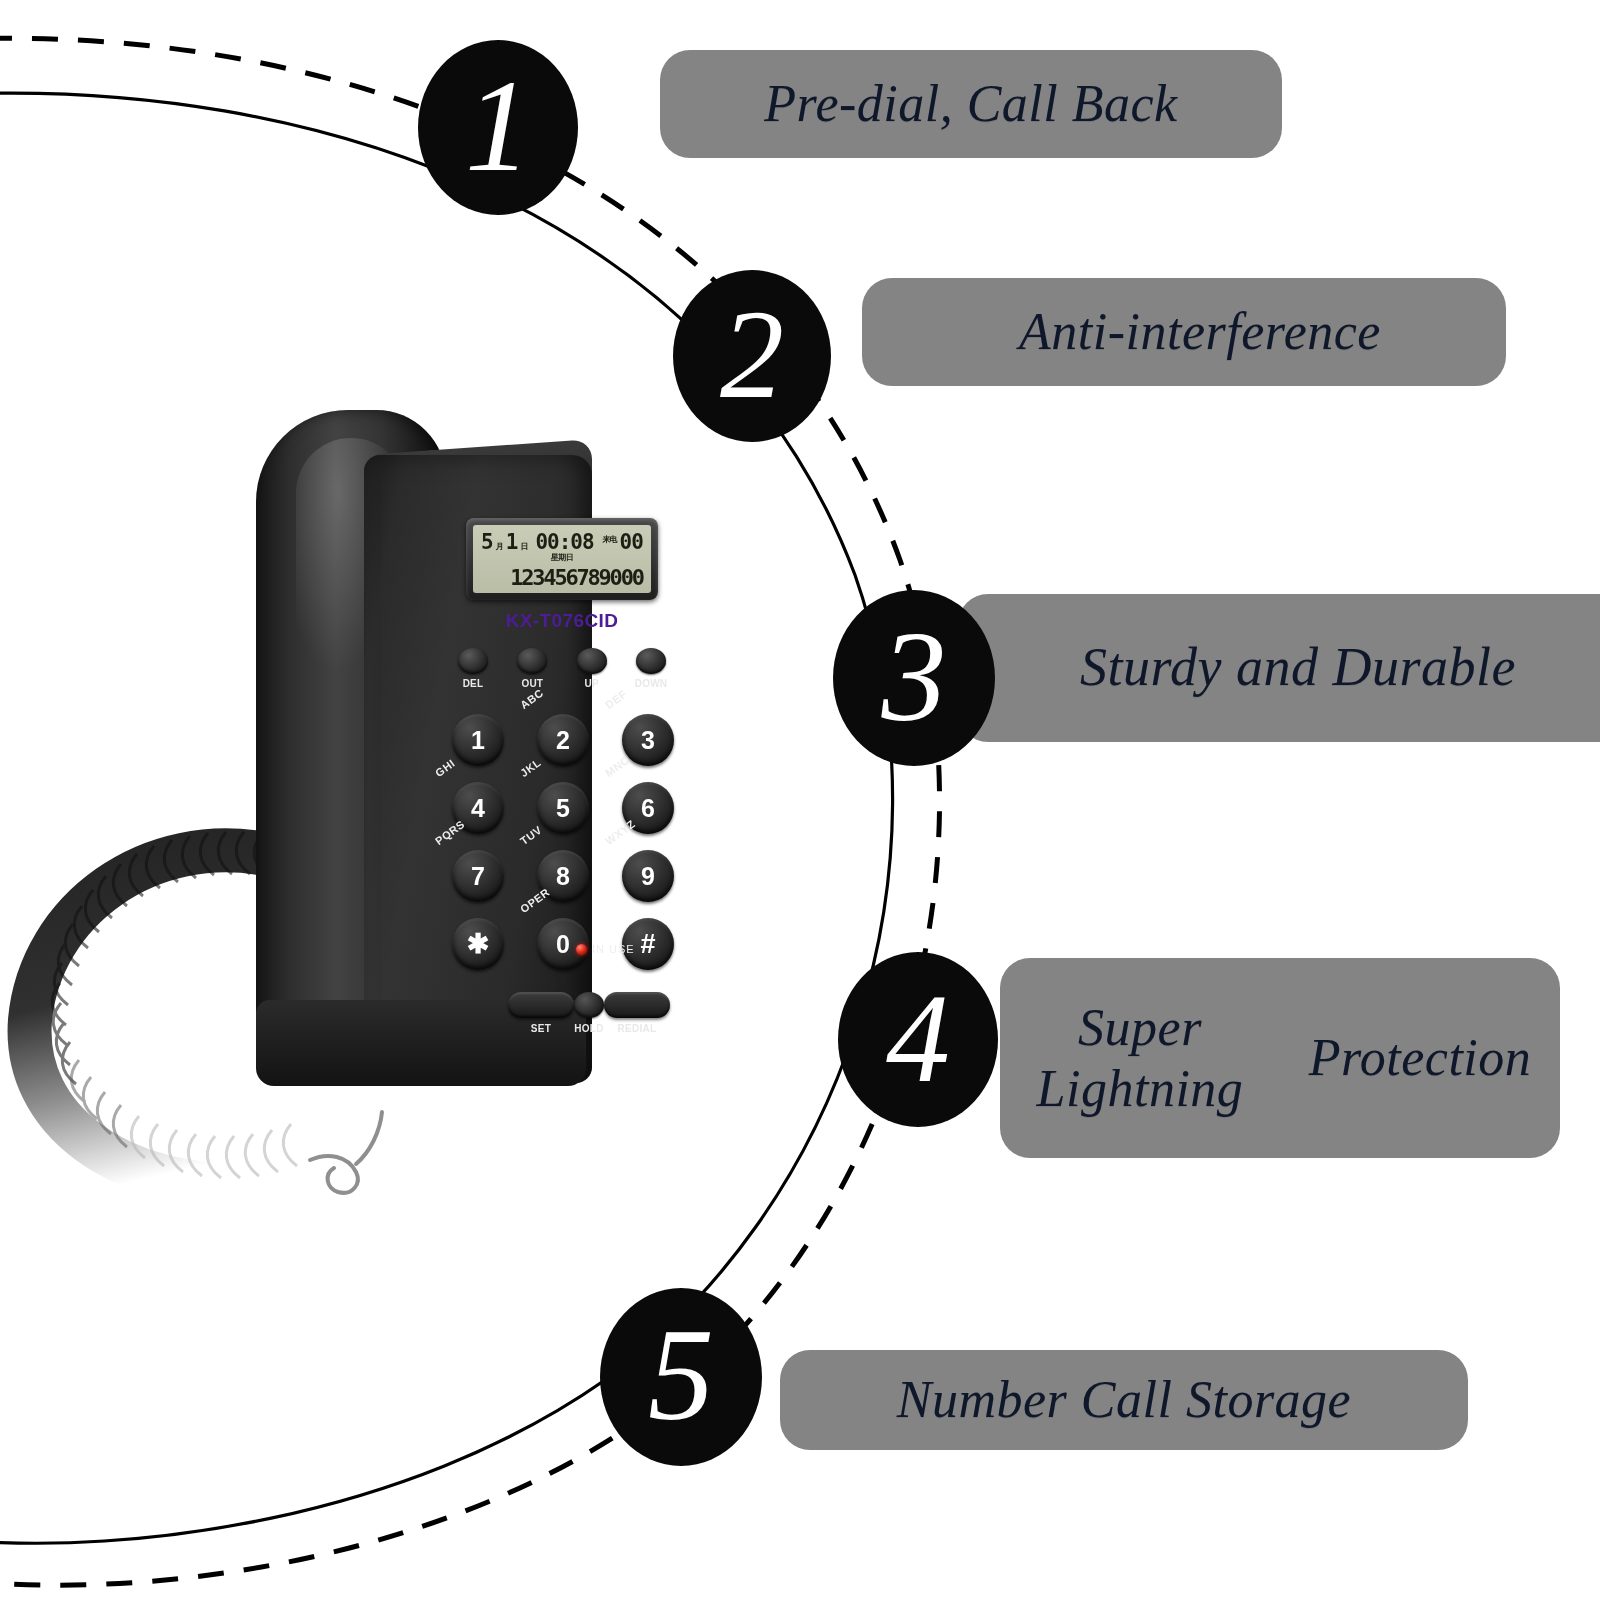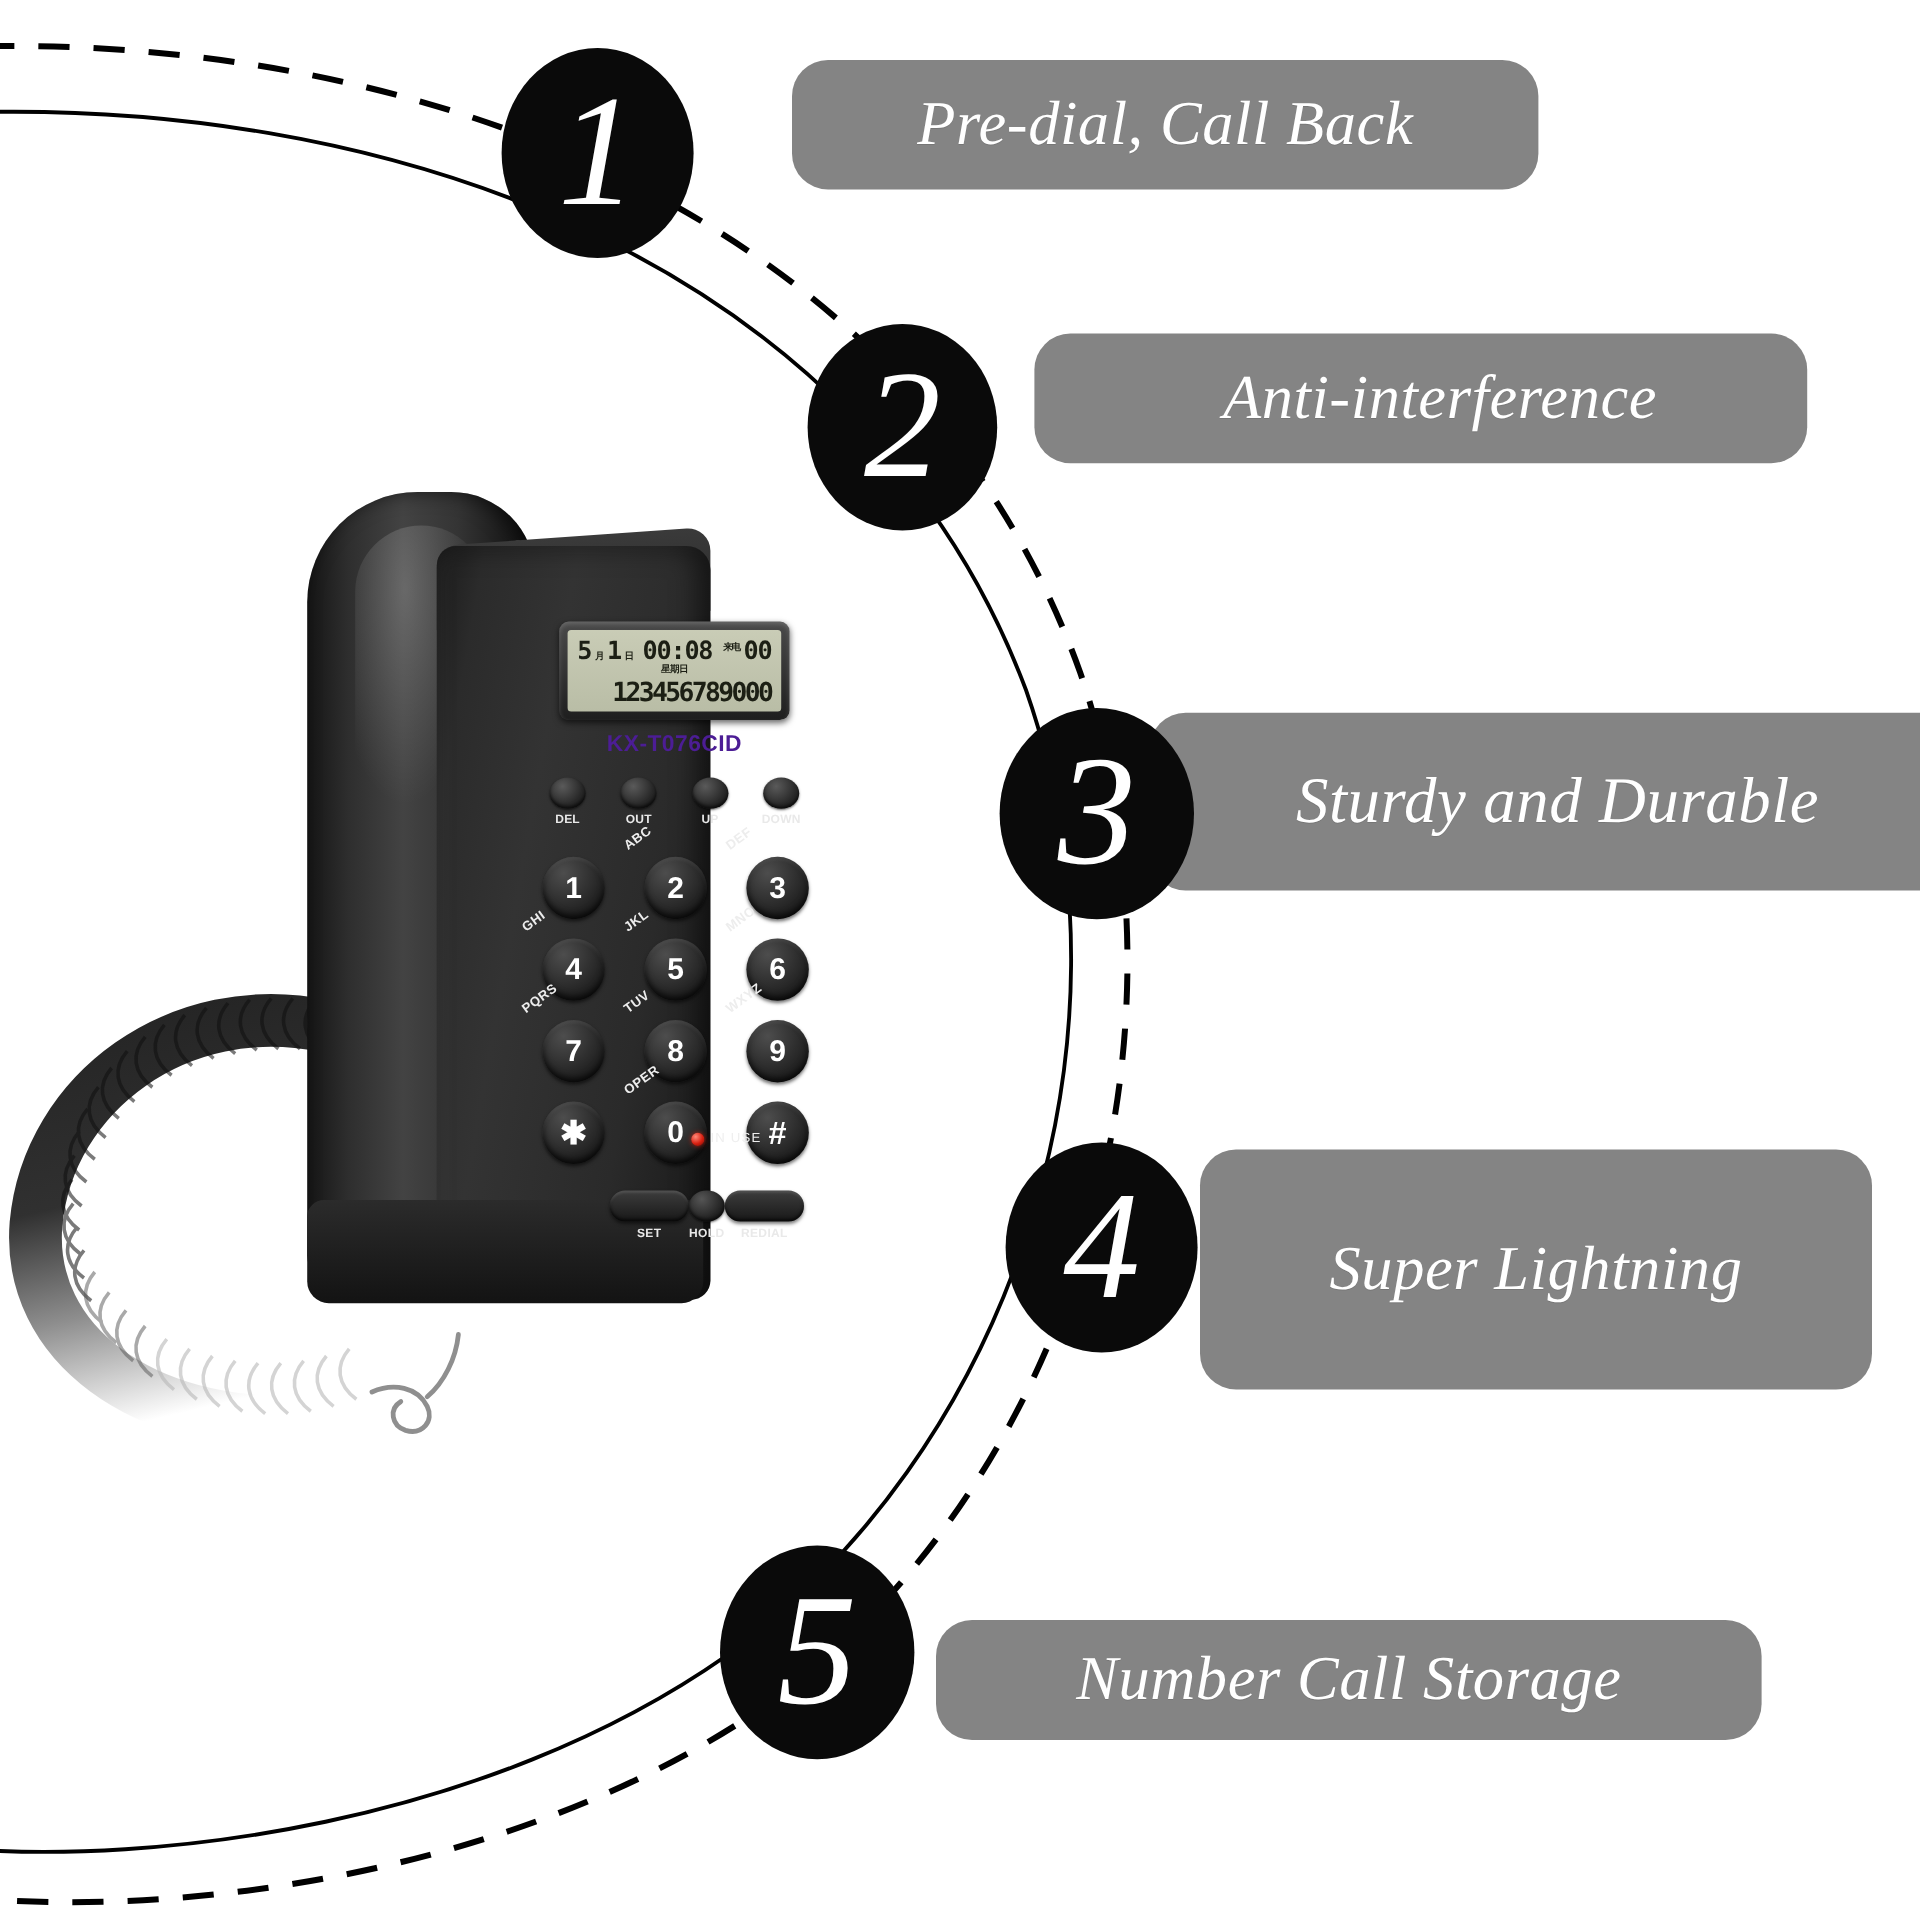--- a/index.html
+++ b/index.html
@@ -24,21 +24,21 @@
     box-shadow:0 0 0 0 rgba(0,0,0,0);
   }
   .badge span{display:block;transform:translateY(-2px);}
 
   
   .pill{
     position:absolute;
     background:#848484;
     border-radius:30px;
     display:flex;align-items:center;
-    color:#ffffff;
+    color:#0f172a;
     font-family:"Liberation Serif",serif;
     font-style:italic;
     letter-spacing:0.5px;
     z-index:4;
     box-sizing:border-box;
   }
   .pill .txt{width:100%;text-align:center;line-height:1.18;
     text-shadow:0 1px 0 rgba(0,0,0,.10);}
 
   
@@ -403,19 +403,20 @@
   <div class="pill" style="left:862px;top:278px;width:644px;height:108px;">
     <div class="txt" style="font-size:52px;margin-left:32px;">Anti-interference</div>
   </div>
 
   <div class="pill" style="left:958px;top:594px;width:680px;height:148px;">
     <div class="txt" style="font-size:54px;">Sturdy  and  Durable</div>
   </div>
 
   <div class="pill" style="left:1000px;top:958px;width:560px;height:200px;flex-direction:row;justify-content:center;">
     <div class="txt" style="font-size:52px;">Super  Lightning</div>
+    <div class="txt" style="font-size:52px;">Protection</div>
   </div>
 
   <div class="pill" style="left:780px;top:1350px;width:688px;height:100px;">
     <div class="txt" style="font-size:52px;">Number  Call  Storage</div>
   </div>
 
 </div>
 
 </body></html>

